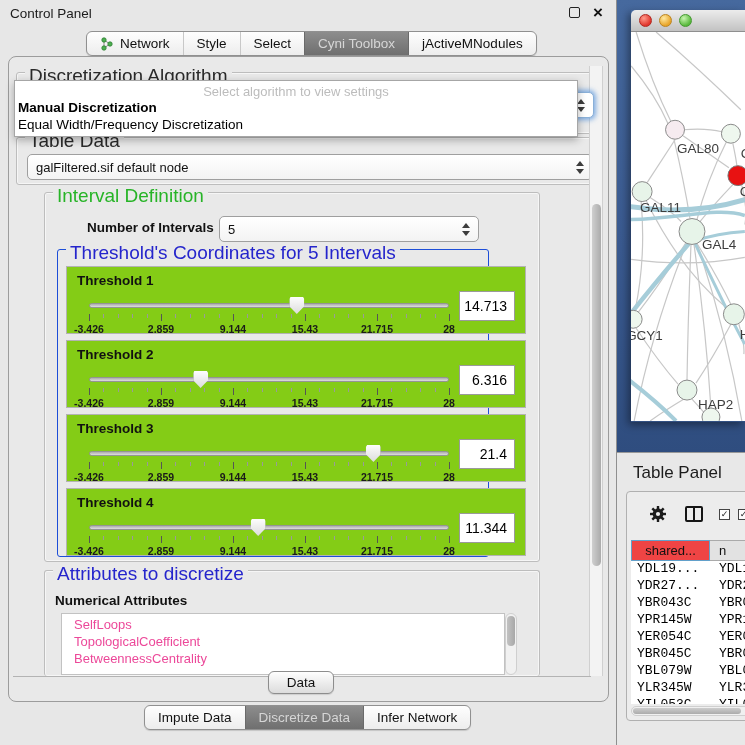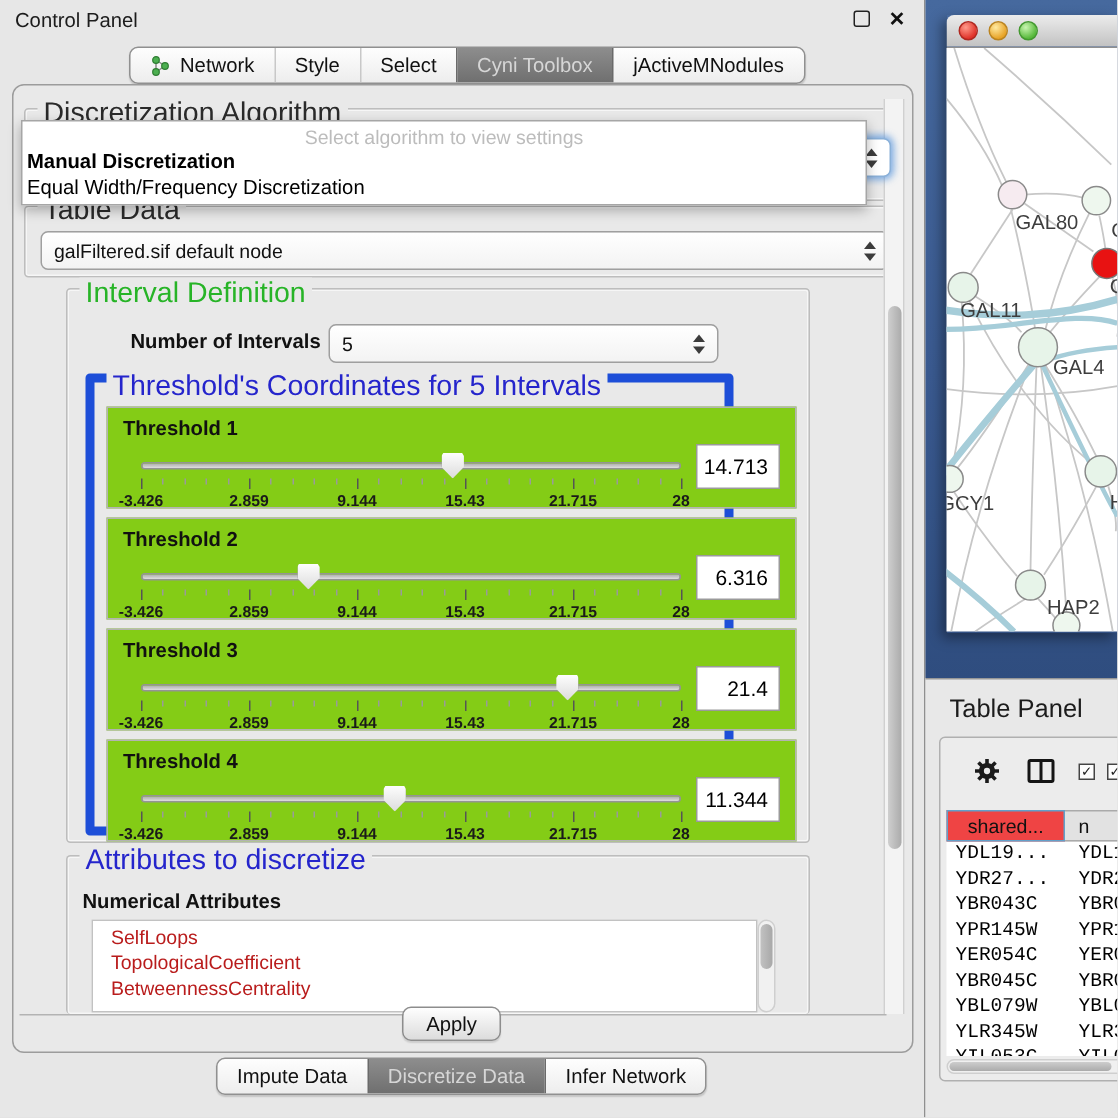--- a/index.html
+++ b/index.html
@@ -47,38 +47,38 @@
   
   .popup { position:absolute; left:14px; top:80px; width:564px; height:57px; background:#fff; border:1px solid #a6a6a6; box-shadow:0 3px 8px rgba(0,0,0,.3); z-index:2; }
   .popup-prompt { text-align:center; color:#bcbcbc; font-size:13px; padding-top:3px; }
   .popup-opt { font-size:13.5px; color:#000; padding:1px 3px; }
   .popup-opt.bold { font-weight:bold; }
 
   
   .interval-group { left:44px; top:192px; width:496px; height:370px; }
   .noi-label { position:absolute; left:42px; top:27px; font-size:13.5px; font-weight:bold; color:#111; }
   .noi-combo { left:174px; top:23px; width:260px; }
-  .thr-group { position:absolute; left:12px; top:56px; width:432px; height:308px; border:6px solid #1d4ed8; border-radius:3px; }
+  .thr-group { position:absolute; left:12px; top:56px; width:432px; height:308px; border:1px solid #1d4ed8; border-radius:3px; }
   .thr-panel { position:absolute; left:8px; width:460px; height:68px; border:1px solid #b3b3b3; background:#84cc16; }
   .thr-label { position:absolute; left:10px; top:6px; font-size:13.5px; font-weight:bold; color:#111; }
   .slider-zone { position:absolute; left:22px; top:36px; width:360px; height:32px; }
   .track { position:absolute; left:0; top:0; width:100%; height:5px; border:1px solid #949494; border-radius:3px; background:linear-gradient(#adadad,#dedede); }
   .thumb { position:absolute; top:-6px; width:15px; height:17px; transform:translateX(-50%); background:linear-gradient(#fdfdfd,#dcdcdc); clip-path:polygon(8% 0,92% 0,100% 12%,100% 55%,50% 100%,0 55%,0 12%); filter:drop-shadow(0 0 1px #7d7d7d); }
   .ruler { position:absolute; left:0; top:11px; width:100%; height:8px; }
   .tick { position:absolute; top:0; width:1px; height:4px; background:#9a9a9a; }
   .tick.major { height:7px; background:#555; }
   .tick-labels { position:absolute; left:0; top:20px; width:100%; height:12px; }
   .tick-label { position:absolute; transform:translateX(-50%); font-size:10.5px; font-weight:bold; color:#1a1a1a; white-space:nowrap; }
   .value-box { position:absolute; right:10px; top:24px; width:56px; height:30px; background:#fff; border:1px solid #9a9a9a; font-size:14px; color:#000; text-align:right; line-height:28px; padding-right:7px; }
 
   
   .attr-group { left:44px; top:570px; width:496px; height:106px; border-bottom:none; }
   .attr-sub { position:absolute; left:10px; top:22px; font-size:13.5px; font-weight:bold; color:#111; }
   .attr-list { position:absolute; left:16px; top:42px; width:444px; height:62px; background:#fff; border:1px solid #c2c2c2; overflow:hidden; padding-top:2px; }
-  .attr-item { font-size:13px; color:#b91c1c; padding:1px 0 1px 12px; }
+  .attr-item { font-size:13px; color:#ec4899; padding:1px 0 1px 12px; }
   .attr-scroll { position:absolute; right:-14px; top:42px; width:12px; height:62px; background:#f1f1f1; border:1px solid #cfcfcf; border-radius:6px; }
   .attr-scroll .thumb-v { position:absolute; left:1px; top:2px; width:8px; height:30px; background:linear-gradient(90deg,#c2c2c2,#a8a8a8); border-radius:5px; }
 
   .apply-btn { position:absolute; left:268px; top:671px; width:66px; height:23px; background:linear-gradient(#fefefe,#dcdcdc); border:1px solid #8d8d8d; border-radius:6px; font-size:13.5px; color:#111; text-align:center; line-height:21px; box-shadow:0 1px 1px rgba(0,0,0,.12); }
 
   
   .cp-scroll { position:absolute; left:589px; top:66px; width:14px; height:610px; background:#f3f3f3; border-left:1px solid #d0d0d0; border-right:1px solid #d0d0d0; }
   .cp-scroll .thumb-v { position:absolute; left:1.5px; top:138px; width:9px; height:362px; background:linear-gradient(90deg,#cfcfcf,#ababab); border-radius:6px; }
 
   
@@ -385,21 +385,21 @@
       <div class="attr-list">
           <div class="attr-item">SelfLoops</div>
           <div class="attr-item">TopologicalCoefficient</div>
           <div class="attr-item">BetweennessCentrality</div>
         </div>
       <div class="attr-scroll" style="right:22px;">
           <div class="thumb-v"></div>
         </div>
     </div>
 
-    <div class="apply-btn">Apply</div>
+    <div class="apply-btn">Data</div>
 
     <div class="cp-scroll">
         <div class="thumb-v"></div>
       </div>
 
     <div class="tabbar tabbar-bottom">
       <div class="tab">
           <span>Impute Data</span>
         </div>
       <div class="tab dark">

